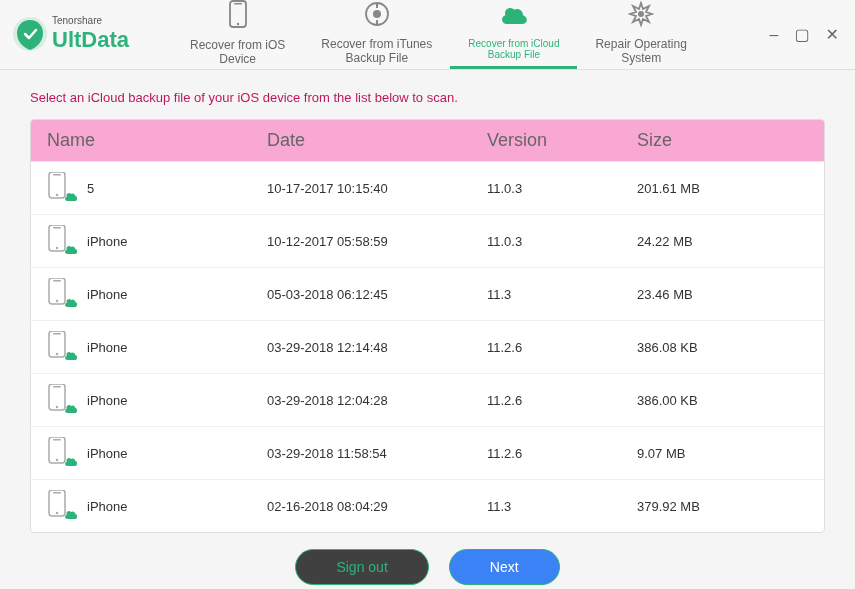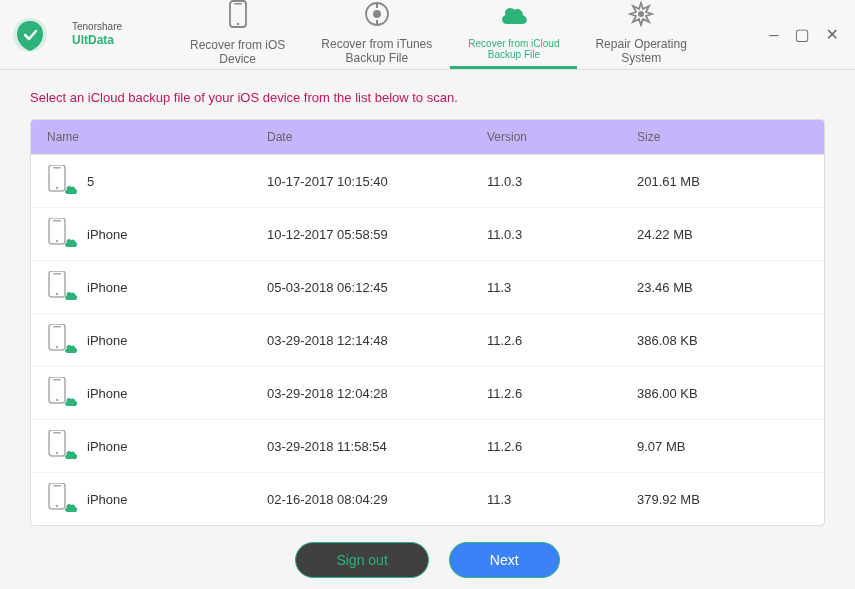--- a/index.html
+++ b/index.html
@@ -17,39 +17,39 @@
       border-bottom: 1px solid #e0e0e0;
       display: flex;
       align-items: center;
       padding: 0 12px;
       height: 70px;
       flex-shrink: 0;
     }
     .logo-area {
       display: flex;
       align-items: center;
-      gap: 24px;
+      gap: 4px;
       margin-right: 30px;
       min-width: 130px;
     }
     .logo-icon {
       width: 36px;
       height: 36px;
     }
     .logo-text {
       display: flex;
       flex-direction: column;
       line-height: 1.2;
     }
     .logo-text .brand-top {
       font-size: 10px;
       color: #555;
     }
     .logo-text .brand-bottom {
-      font-size: 12px;
+      font-size: 22px;
       font-weight: bold;
       color: #2db37a;
     }
     .nav-tabs {
       display: flex;
       align-items: center;
       flex: 1;
       height: 100%;
     }
     .nav-tab {
@@ -110,23 +110,23 @@
       flex: 1;
       background: #fff;
       border: 1px solid #ddd;
       border-radius: 4px;
       overflow-y: auto;
     }
     .table-header {
       display: grid;
       grid-template-columns: 220px 220px 150px 120px;
       padding: 10px 16px;
-      background: #c4b5fd;
+      background: #f9a8d4;
       border-bottom: 1px solid #e8e8e8;
-      font-size: 12px;
+      font-size: 18px;
       color: #666;
       font-weight: 500;
     }
     .table-row {
       display: grid;
       grid-template-columns: 220px 220px 150px 120px;
       padding: 10px 16px;
       border-bottom: 1px solid #f0f0f0;
       align-items: center;
       cursor: pointer;

